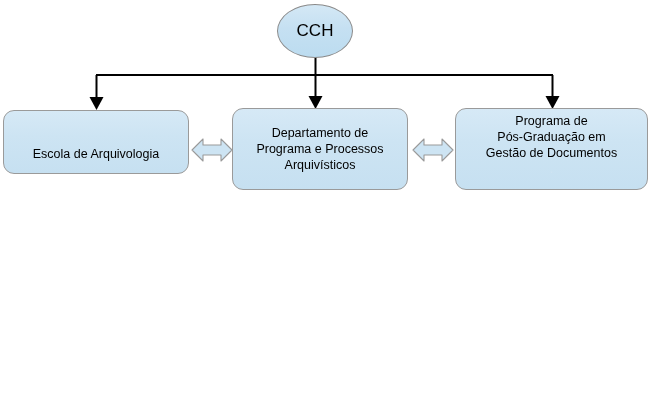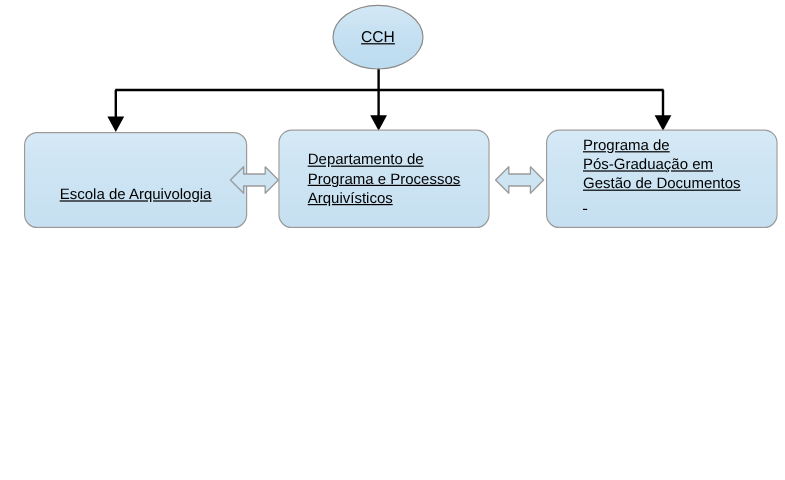--- a/index.html
+++ b/index.html
@@ -38,49 +38,47 @@
     height: 54px;
     border: 1px solid #8a8a8a;
     border-radius: 50%;
     background: linear-gradient(to bottom, #d4e8f5 0%, #c5e0f2 45%, #bcdcf0 100%);
     box-sizing: border-box;
     display: flex;
     align-items: center;
     justify-content: center;
   }
   .root-label {
-    font-size: 13px;
+    font-size: 17px;
     color: #000000;
     line-height: 1.1;
     text-align: center;
     white-space: nowrap;
-    text-decoration: underline;
   }
   
   .unit-box {
     position: absolute;
     border: 1px solid #9a9a9a;
     border-radius: 11px;
     background: linear-gradient(to bottom, #d6e9f6 0%, #cde4f3 40%, #c6e0f1 100%);
     box-sizing: border-box;
     display: flex;
     align-items: center;
     justify-content: center;
     overflow: hidden;
   }
   .unit-label {
     font-size: 12.5px;
     color: #000000;
     line-height: 1.28;
-    text-align: left;
+    text-align: center;
     white-space: pre-line;
     padding: 0 2px;
-    text-decoration: underline;
   }
-  #box-escola   { left: 20px;   top: 110px; width: 186px; height: 80px; }
+  #box-escola   { left: 3px;   top: 110px; width: 186px; height: 64px; }
   #box-escola .unit-label { position: relative; top: 12px; }
   #box-depto    { left: 232px; top: 108px; width: 176px; height: 82px; }
   #box-programa { left: 455px; top: 108px; width: 193px; height: 82px; }
   #box-programa .unit-label { position: relative; top: -4px; }
   .clipped-line {
     display: block;
     color: #cfe4f2;
     font-size: 12.5px;
     line-height: 1.28;
   }

